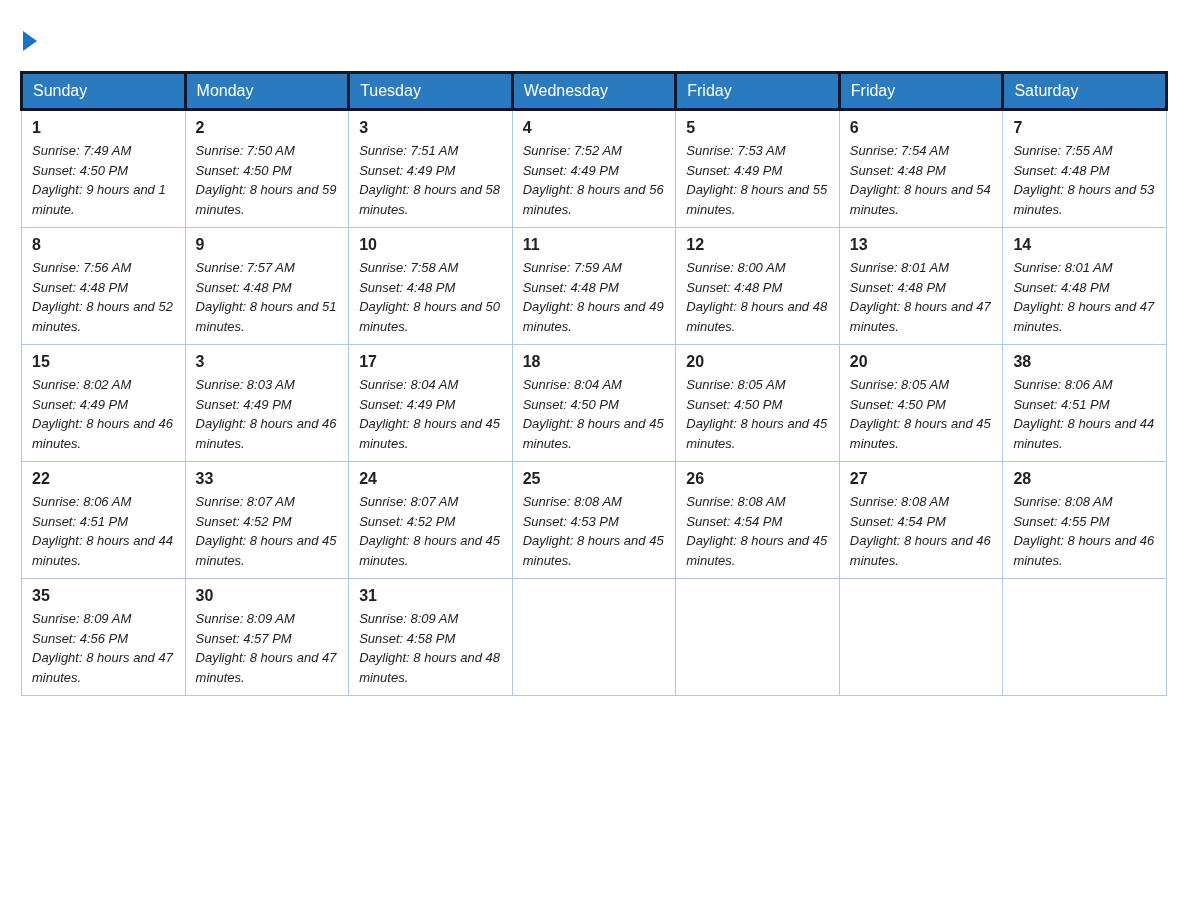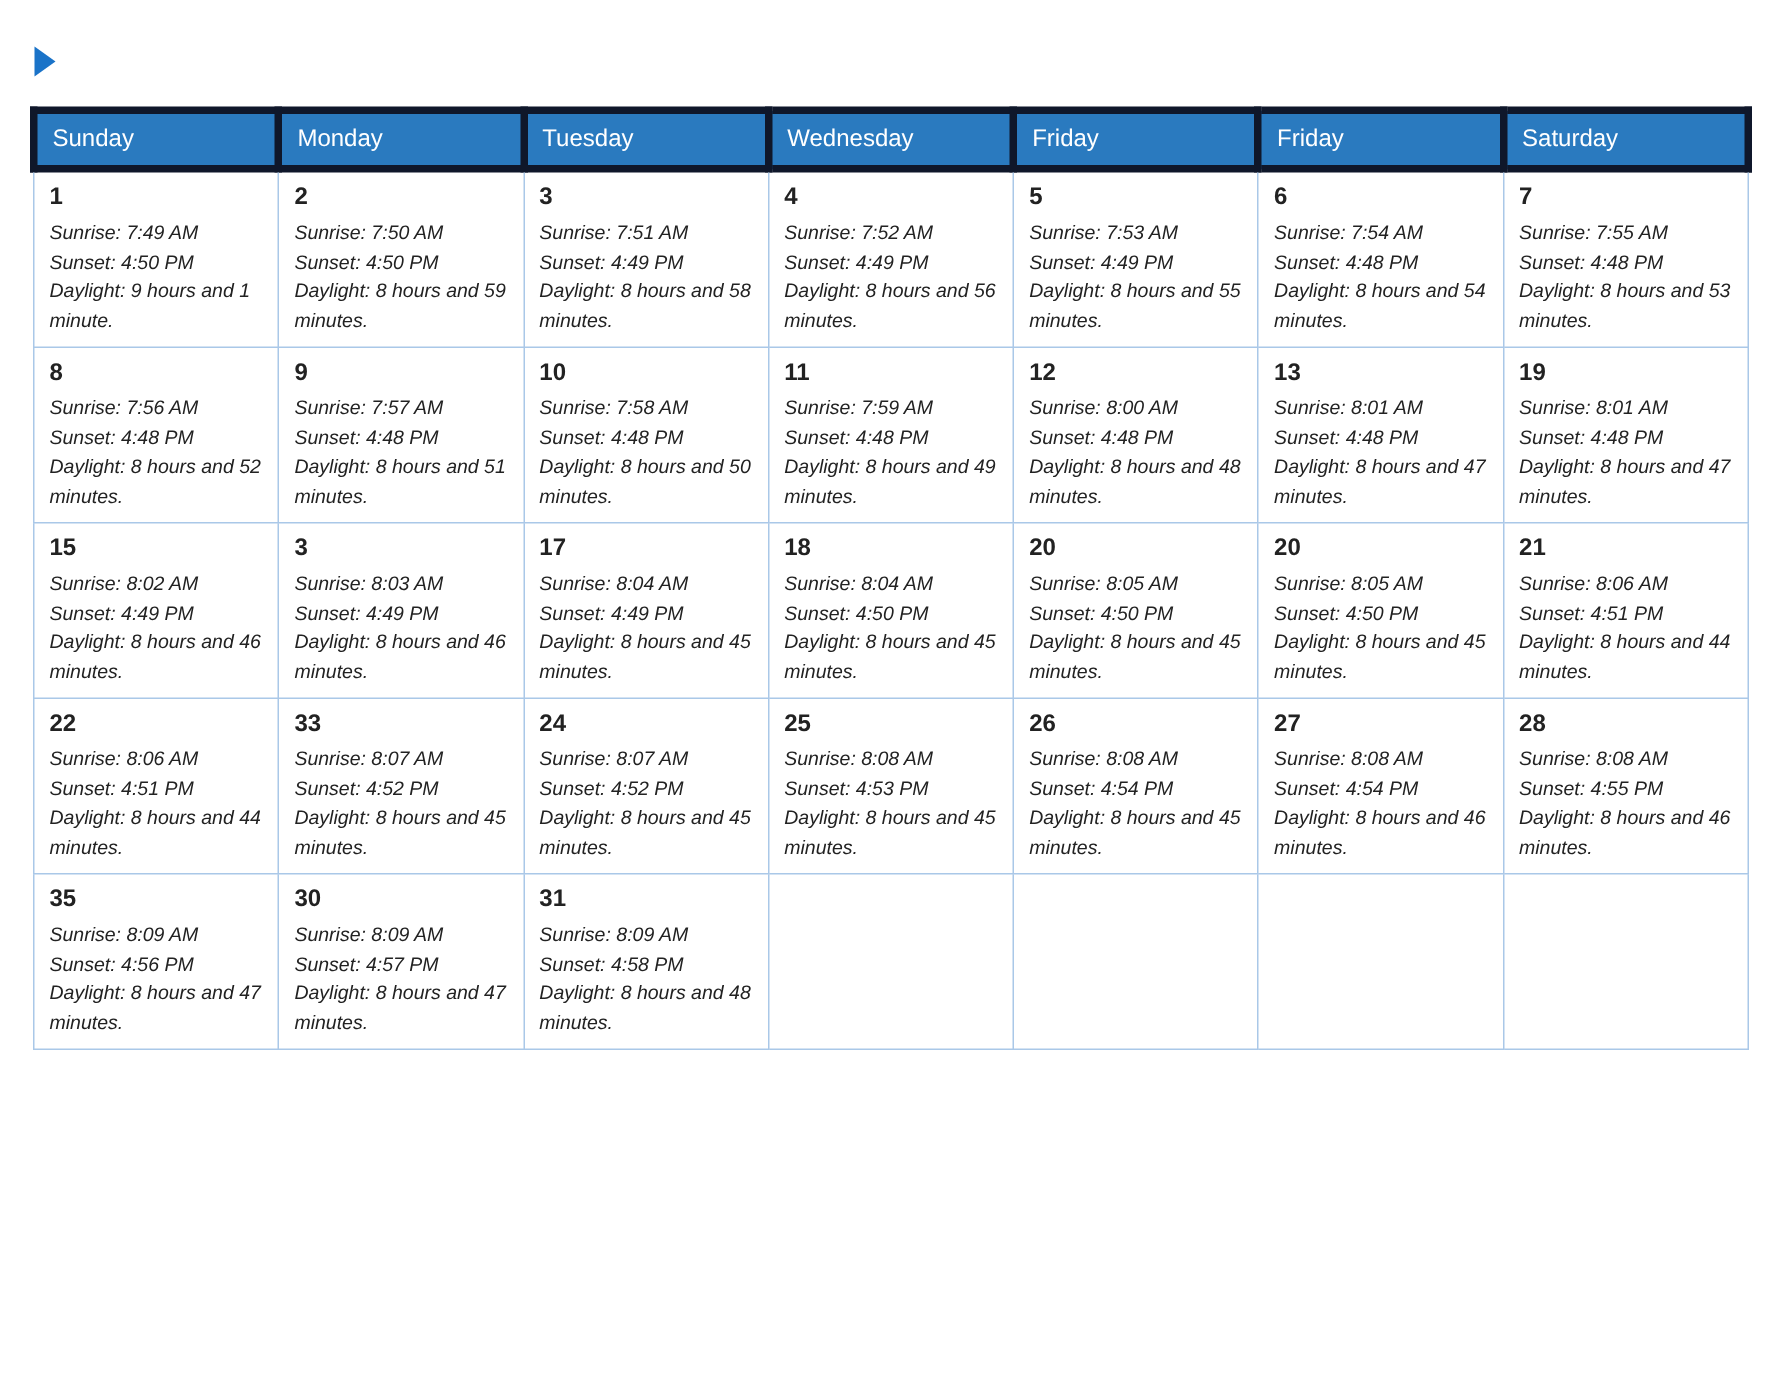--- a/index.html
+++ b/index.html
@@ -68,21 +68,21 @@
       width: 100%;
       border-collapse: collapse;
     }
     .calendar-table thead tr th {
       background-color: #2a7abf;
       color: #fff;
       font-size: 16px;
       font-weight: normal;
       padding: 8px 10px;
       text-align: left;
-      border: 5px solid #0f172a;
+      border: 3px solid #0f172a;
     }
     .calendar-table tbody tr td {
       border: 1px solid #aac8e8;
       vertical-align: top;
       padding: 8px 10px;
       width: 14.28%;
       min-height: 110px;
       font-size: 13.5px;
       color: #222;
       background: #fff;
@@ -187,21 +187,21 @@
         </td>
         <td>
           <span class="day-number">12</span>
           <div class="day-info">Sunrise: 8:00 AM<br>Sunset: 4:48 PM<br>Daylight: 8 hours and 48 minutes.</div>
         </td>
         <td>
           <span class="day-number">13</span>
           <div class="day-info">Sunrise: 8:01 AM<br>Sunset: 4:48 PM<br>Daylight: 8 hours and 47 minutes.</div>
         </td>
         <td>
-          <span class="day-number">19</span>
+          <span class="day-number">14</span>
           <div class="day-info">Sunrise: 8:01 AM<br>Sunset: 4:48 PM<br>Daylight: 8 hours and 47 minutes.</div>
         </td>
       </tr>
       <tr class="row-border-top">
         <td>
           <span class="day-number">15</span>
           <div class="day-info">Sunrise: 8:02 AM<br>Sunset: 4:49 PM<br>Daylight: 8 hours and 46 minutes.</div>
         </td>
         <td>
           <span class="day-number">3</span>
@@ -217,21 +217,21 @@
         </td>
         <td>
           <span class="day-number">20</span>
           <div class="day-info">Sunrise: 8:05 AM<br>Sunset: 4:50 PM<br>Daylight: 8 hours and 45 minutes.</div>
         </td>
         <td>
           <span class="day-number">20</span>
           <div class="day-info">Sunrise: 8:05 AM<br>Sunset: 4:50 PM<br>Daylight: 8 hours and 45 minutes.</div>
         </td>
         <td>
-          <span class="day-number">21</span>
+          <span class="day-number">38</span>
           <div class="day-info">Sunrise: 8:06 AM<br>Sunset: 4:51 PM<br>Daylight: 8 hours and 44 minutes.</div>
         </td>
       </tr>
       <tr class="row-border-top">
         <td>
           <span class="day-number">22</span>
           <div class="day-info">Sunrise: 8:06 AM<br>Sunset: 4:51 PM<br>Daylight: 8 hours and 44 minutes.</div>
         </td>
         <td>
           <span class="day-number">33</span>

